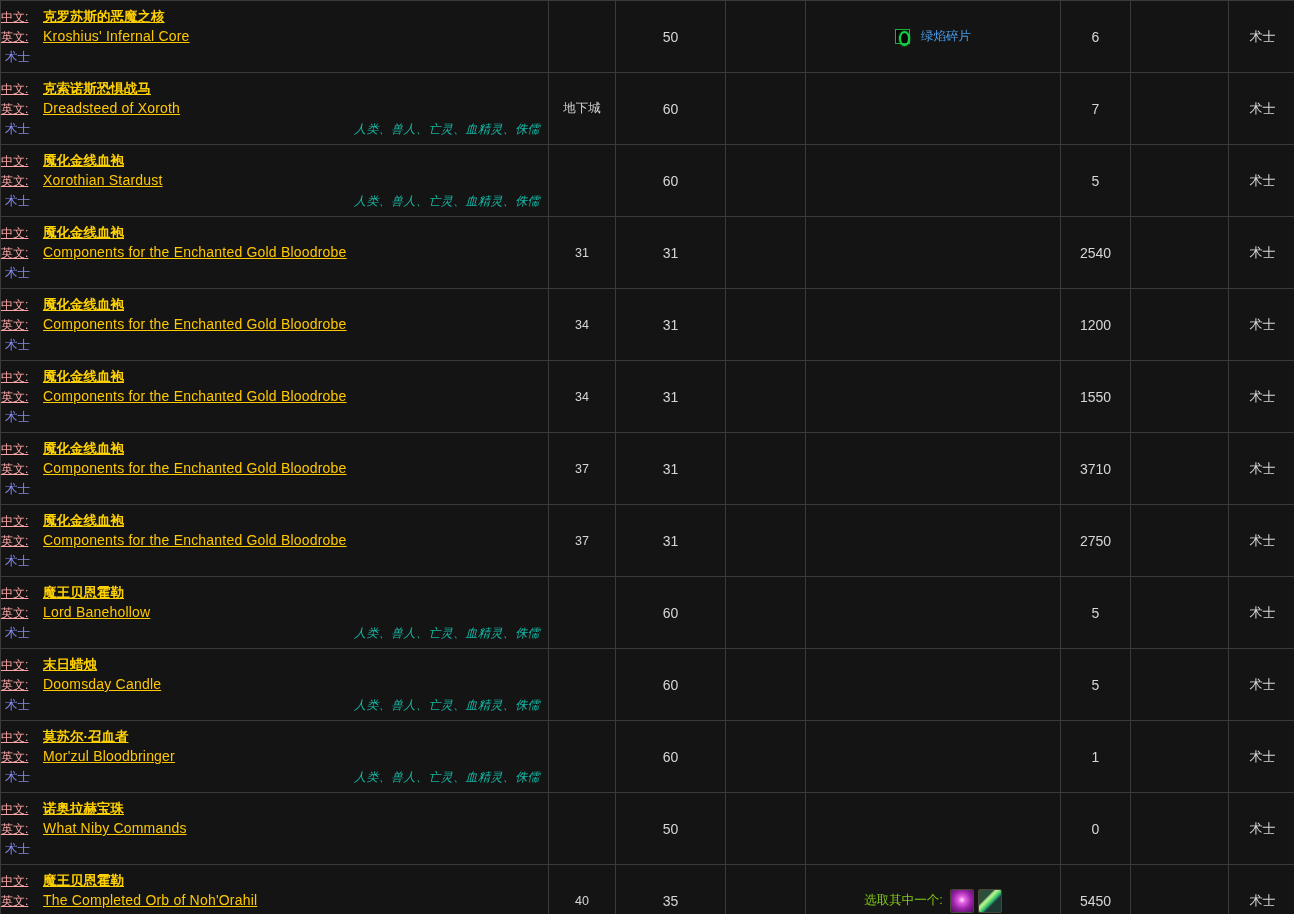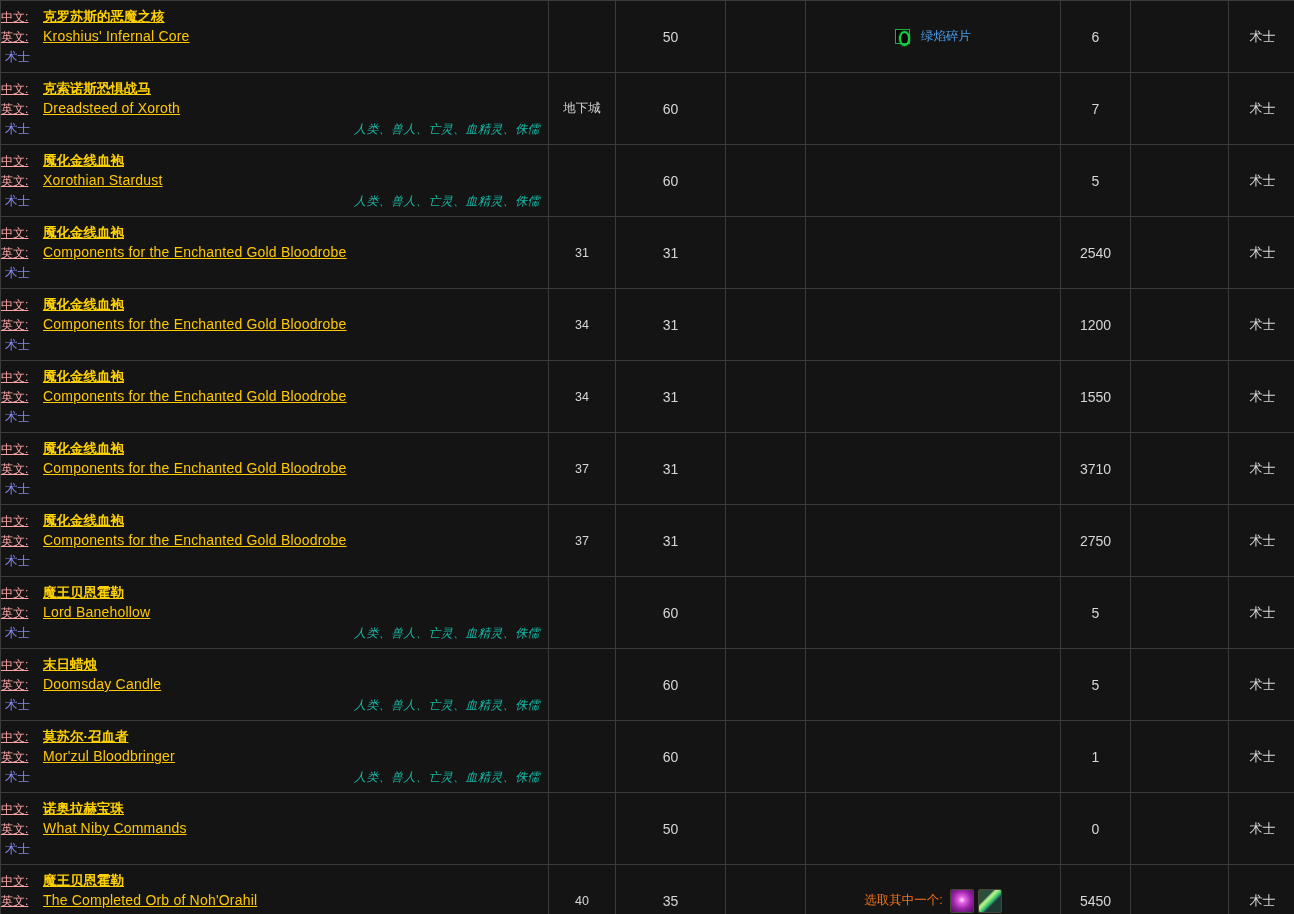--- a/index.html
+++ b/index.html
@@ -69,21 +69,21 @@
   .ico16{
     width:15px;height:15px;border:1px solid #1fae3a;
     background:#050505;box-sizing:border-box;display:inline-block;
     position:relative;flex:none;
   }
   .ico16::after{
     content:"";position:absolute;left:3px;top:1px;
     width:7px;height:11px;border:2px solid #19d146;border-radius:50%;
     box-shadow:0 0 2px #19d146;
   }
-  .choose-label{color:#f97316;font-size:12.5px;margin-right:3px;}
+  .choose-label{color:#84cc16;font-size:12.5px;margin-right:3px;}
   .ico24{
     width:24px;height:24px;border:1px solid #4a4636;box-sizing:border-box;
     display:inline-block;flex:none;border-radius:2px;
   }
   .ico-orb{
     background:
       radial-gradient(circle at 50% 45%, #ffd9ff 0%, #e05fe0 22%, #9b23a8 55%, #4a0f55 100%),
       #3a0c42;
   }
   .ico-blade{

